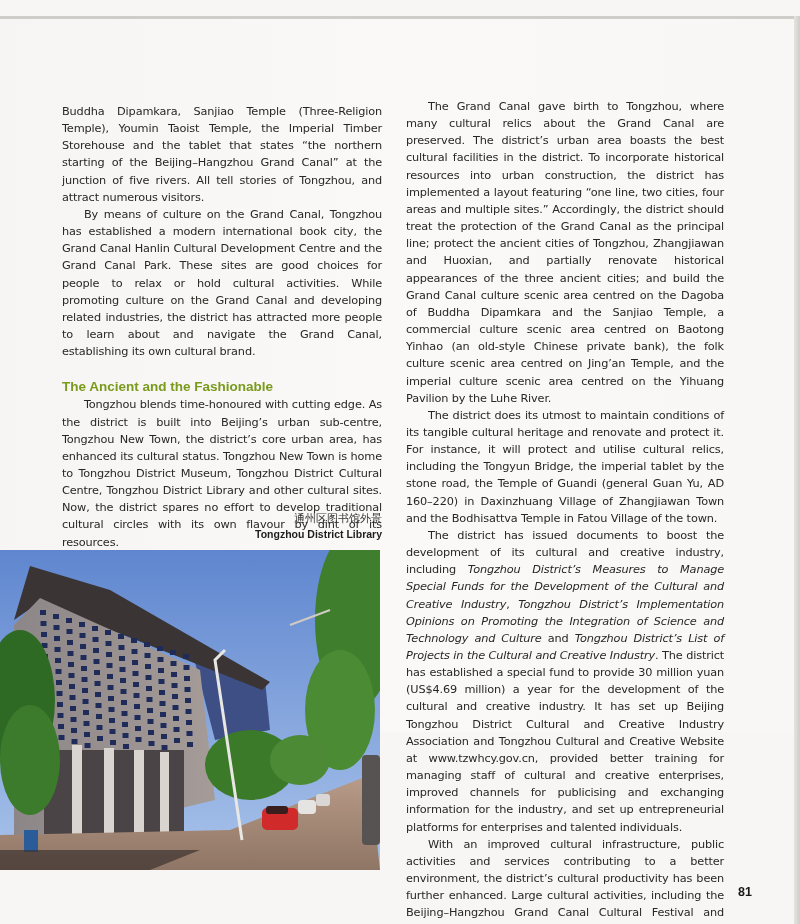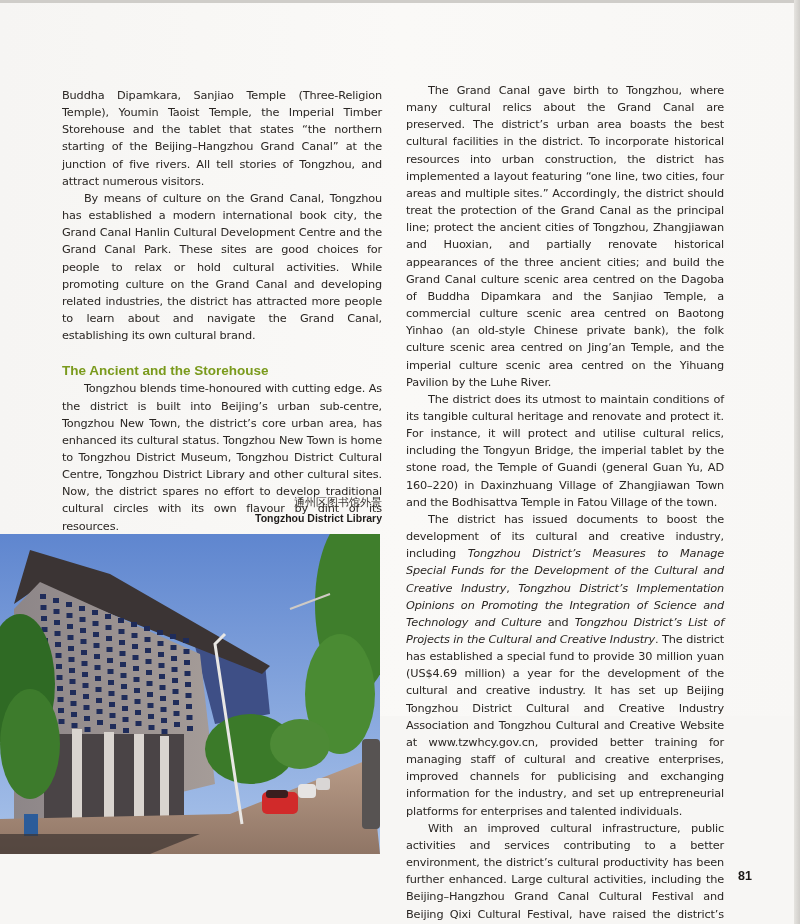--- a/index.html
+++ b/index.html
@@ -4,21 +4,21 @@
 <style>
   html, body { margin: 0; padding: 0; }
   body {
     width: 800px; height: 924px; overflow: hidden;
     background: #f7f6f4;
     position: relative;
     font-family: "DejaVu Sans", sans-serif;
     color: #2a2623;
   }
   .page {
-    position: absolute; left: 0; top: 0; width: 800px; height: 716px;
+    position: absolute; left: 0; top: 16px; width: 800px; height: 716px;
     background: linear-gradient(90deg, #f6f5f3 0%, #faf9f7 50%, #f8f7f5 100%);
   }
   .page-edge {
     position: absolute; right: 0; top: 0; width: 6px; height: 924px;
     background: linear-gradient(90deg, #e6e4e0, #cfcdc9);
   }
   .top-shadow {
     position: absolute; left: 0; top: 0; width: 800px; height: 3px; background: #cfcdc9;
   }
   .col {
@@ -66,21 +66,21 @@
 </head>
 <body>
 
 <div class="page">
   <div class="top-shadow"></div>
   <div class="page-edge"></div>
 
   <div class="col col-left">
     <p>Buddha Dipamkara, Sanjiao Temple (Three-Religion Temple), Youmin Taoist Temple, the Imperial Timber Storehouse and the tablet that states “the northern starting of the Beijing–Hangzhou Grand Canal” at the junction of five rivers. All tell stories of Tongzhou, and attract numerous visitors.</p>
     <p class="indent">By means of culture on the Grand Canal, Tongzhou has established a modern international book city, the Grand Canal Hanlin Cultural Development Centre and the Grand Canal Park. These sites are good choices for people to relax or hold cultural activities. While promoting culture on the Grand Canal and developing related industries, the district has attracted more people to learn about and navigate the Grand Canal, establishing its own cultural brand.</p>
-    <p class="heading">The Ancient and the Storehouse</p>
+    <p class="heading">The Ancient and the Fashionable</p>
     <p class="indent">Tongzhou blends time-honoured with cutting edge. As the district is built into Beijing’s urban sub-centre, Tongzhou New Town, the district’s core urban area, has enhanced its cultural status. Tongzhou New Town is home to Tongzhou District Museum, Tongzhou District Cultural Centre, Tongzhou District Library and other cultural sites. Now, the district spares no effort to develop traditional cultural circles with its own flavour by dint of its resources.</p>
   </div>
 
   <div class="caption">
     <div class="caption-zh">通州区图书馆外景</div>
     <div class="caption-en">Tongzhou District Library</div>
   </div>
 
   <div class="photo">
     <svg width="380" height="320" viewBox="0 0 380 320">

